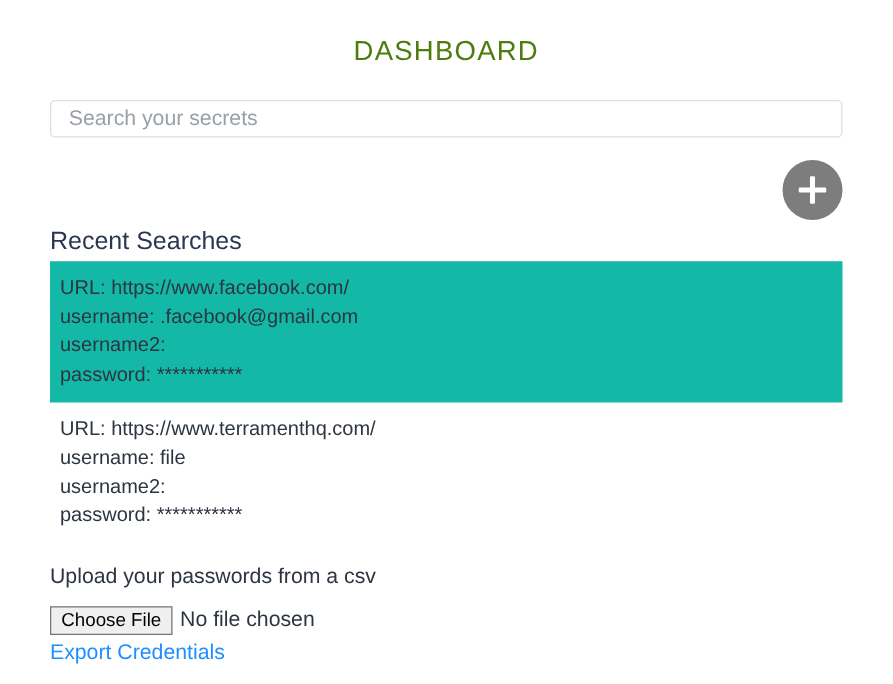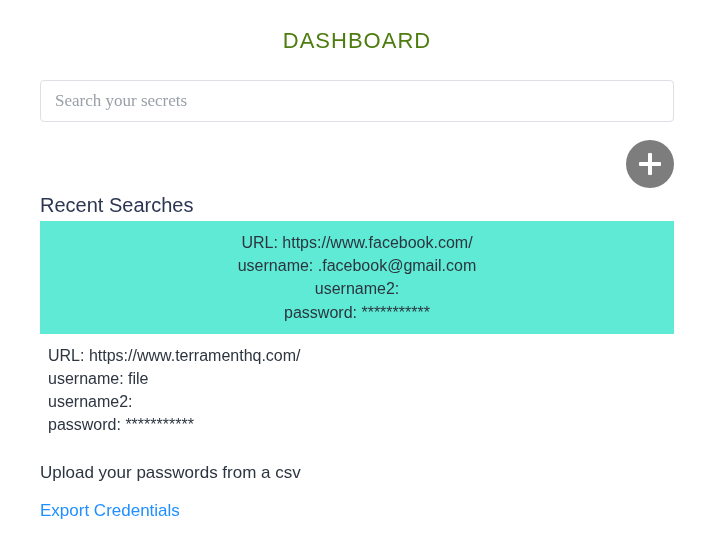--- a/index.html
+++ b/index.html
@@ -21,28 +21,27 @@
       letter-spacing: 1px;
       color: #4d7c0f;
       font-weight: 500;
       margin-bottom: 26px;
     }
     .search-wrap {
       position: relative;
     }
     .search-input {
       width: 100%;
-      height: 42px;
+      height: 30px;
       border: 1px solid #dcdfe4;
       border-radius: 4px;
       padding: 0 14px;
       font-size: 17px;
       color: #3b82f6;
       outline: none;
-      font-family: Liberation Serif, serif;
     }
     .search-input::placeholder {
       color: #9aa0a8;
     }
     .add-row {
       display: flex;
       justify-content: flex-end;
       margin-top: 18px;
       padding-right: 0px;
     }
@@ -70,22 +69,21 @@
     .entries {
       margin-top: 4px;
     }
     .entry {
       padding: 10px 8px;
       font-size: 16px;
       line-height: 1.45;
       color: #2c3540;
     }
     .entry.alt {
-      background: #5eead4;
-      text-align: center;
+      background: #14b8a6;
     }
     .entry-line {
       white-space: nowrap;
       overflow: hidden;
     }
     .upload-section {
       margin-top: 16px;
     }
     .upload-label {
       font-size: 17px;
@@ -152,14 +150,18 @@
     <div class="entry-line"><span>URL: </span><span>https://www.terramenthq.com/</span></div>
     <div class="entry-line"><span>username: </span><span>file</span></div>
     <div class="entry-line"><span>username2: </span><span></span></div>
     <div class="entry-line"><span>password: </span><span>***********</span></div>
   </div>
 
 </div>
 
 <div class="upload-section">
   <div class="upload-label">Upload your passwords from a csv</div>
+  <div class="file-row">
+    <button class="choose-file">Choose File</button>
+    <span class="no-file">No file chosen</span>
+  </div>
   <a class="export-link">Export Credentials</a>
 </div>
 
 </body></html>

